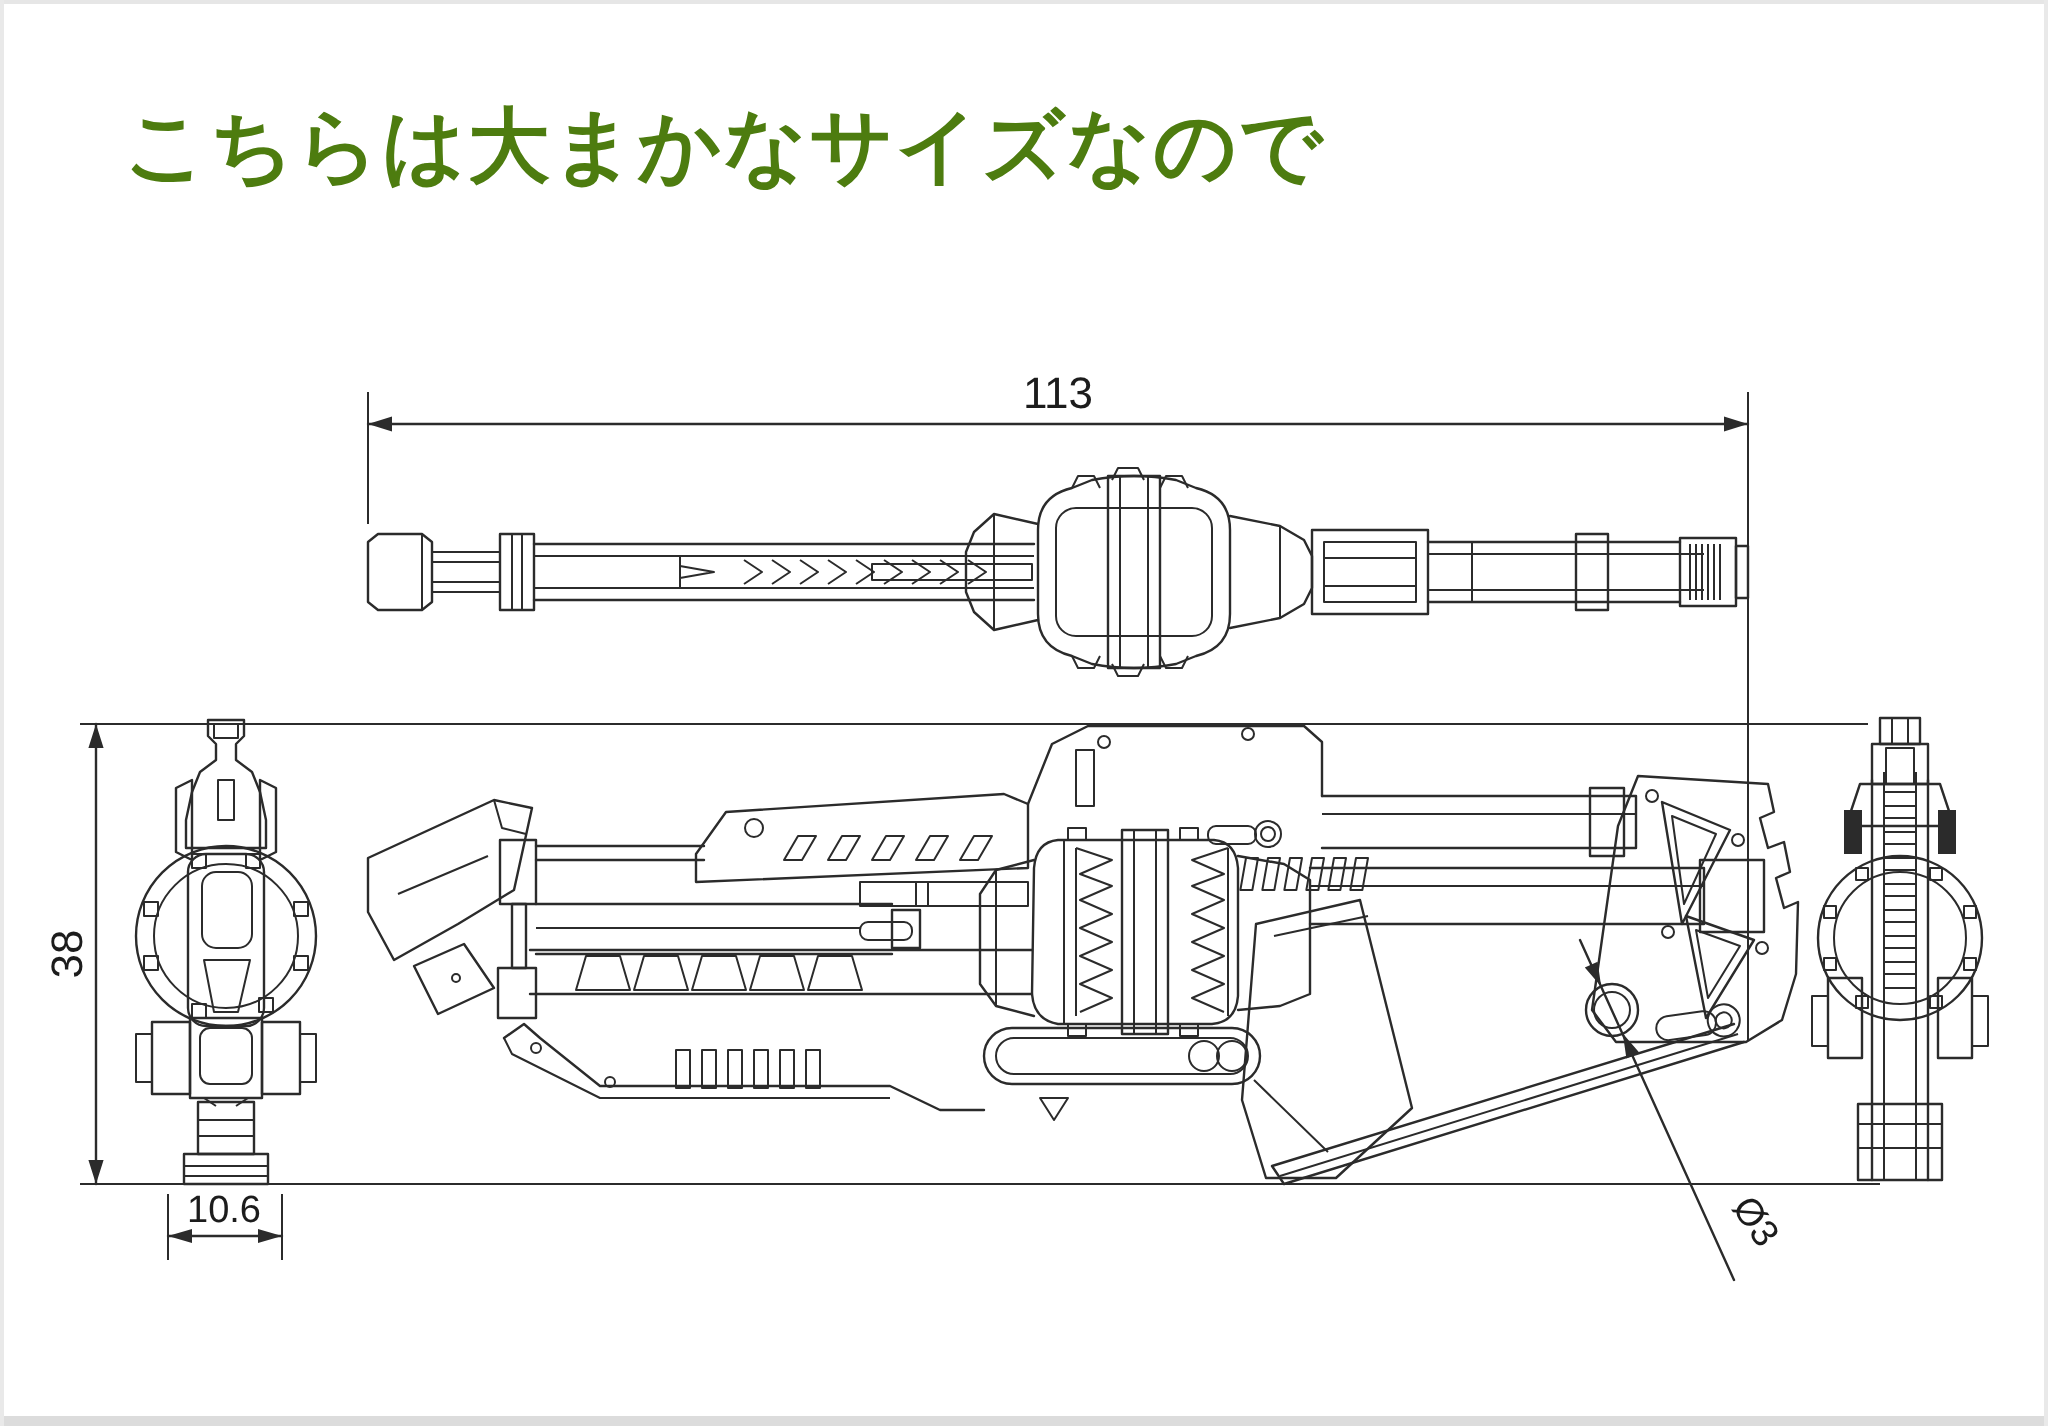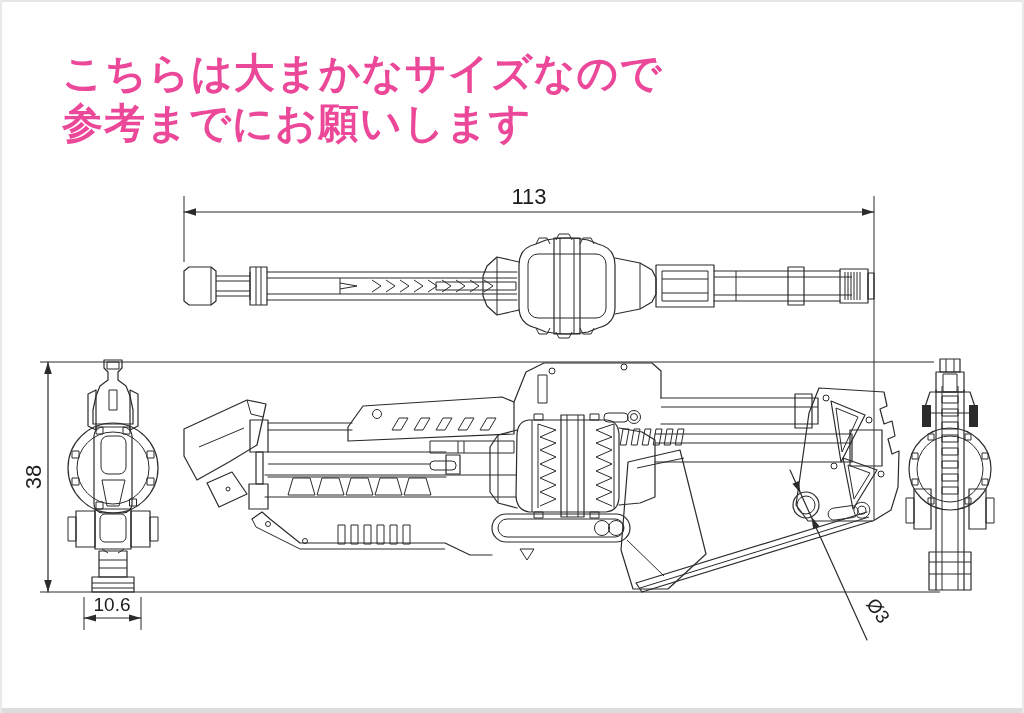--- a/index.html
+++ b/index.html
@@ -4,21 +4,21 @@
 <style>
   html,body{margin:0;padding:0;}
   body{width:1024px;height:713px;background:#fff;position:relative;overflow:hidden;
        font-family:"Liberation Sans", sans-serif;}
   .edge{position:absolute;left:0;width:1024px;}
   .edge.top{top:0;height:2px;background:#e6e6e6;}
   .edge.bottom{bottom:0;height:5px;background:#dcdcdc;}
   .edge-v{position:absolute;top:0;height:713px;background:#e9e9e9;}
   .edge-v.left{left:0;width:2px;}
   .edge-v.right{right:0;width:2px;}
-  .heading{position:absolute;left:62px;top:48px;color:#ec4899;
+  .heading{position:absolute;left:62px;top:48px;color:#4d7c0f;
            font-family:"Liberation Serif","DejaVu Serif",serif;
            font-weight:700;font-size:41px;line-height:50px;letter-spacing:1px;}
   .heading span{display:block;}
   svg{position:absolute;left:0;top:0;}
   svg *{vector-effect:non-scaling-stroke;}
   .ln{stroke:#2b2b2b;stroke-width:1.2;fill:none;stroke-linejoin:round;stroke-linecap:round;}
   .thin{stroke:#2b2b2b;stroke-width:1;fill:none;stroke-linejoin:round;}
   .filldark{fill:#2b2b2b;stroke:none;}
   .dimtxt{font-family:"Liberation Sans",sans-serif;fill:#1c1c1c;font-size:22px;}
   .dimtxt.small{font-size:19px;}
@@ -26,21 +26,20 @@
 </head>
 <body>
 
 <div class="edge top"></div>
 <div class="edge bottom"></div>
 <div class="edge-v left"></div>
 <div class="edge-v right"></div>
 
 <div class="heading">
   <span>こちらは大まかなサイズなので</span>
-  <span>参考までにお願いします</span>
 </div>
 
 <svg width="1024" height="713" viewBox="0 0 1024 713">
 
   <g>
     <path class="ln" d="M184,271 L189,267 L211,267 L216,271 L216,301 L211,305 L189,305 L184,301 Z"></path>
     <path class="thin" d="M211,267 L211,305"></path>
     <path class="thin" d="M216,276 H250 M216,296 H250 M216,281 H250 M216,291 H250 M250,272 V300"></path>
     <path class="ln" d="M250,267 h17 v38 h-17 z"></path>
     <path class="thin" d="M256,267 V305 M261,267 V305"></path>

